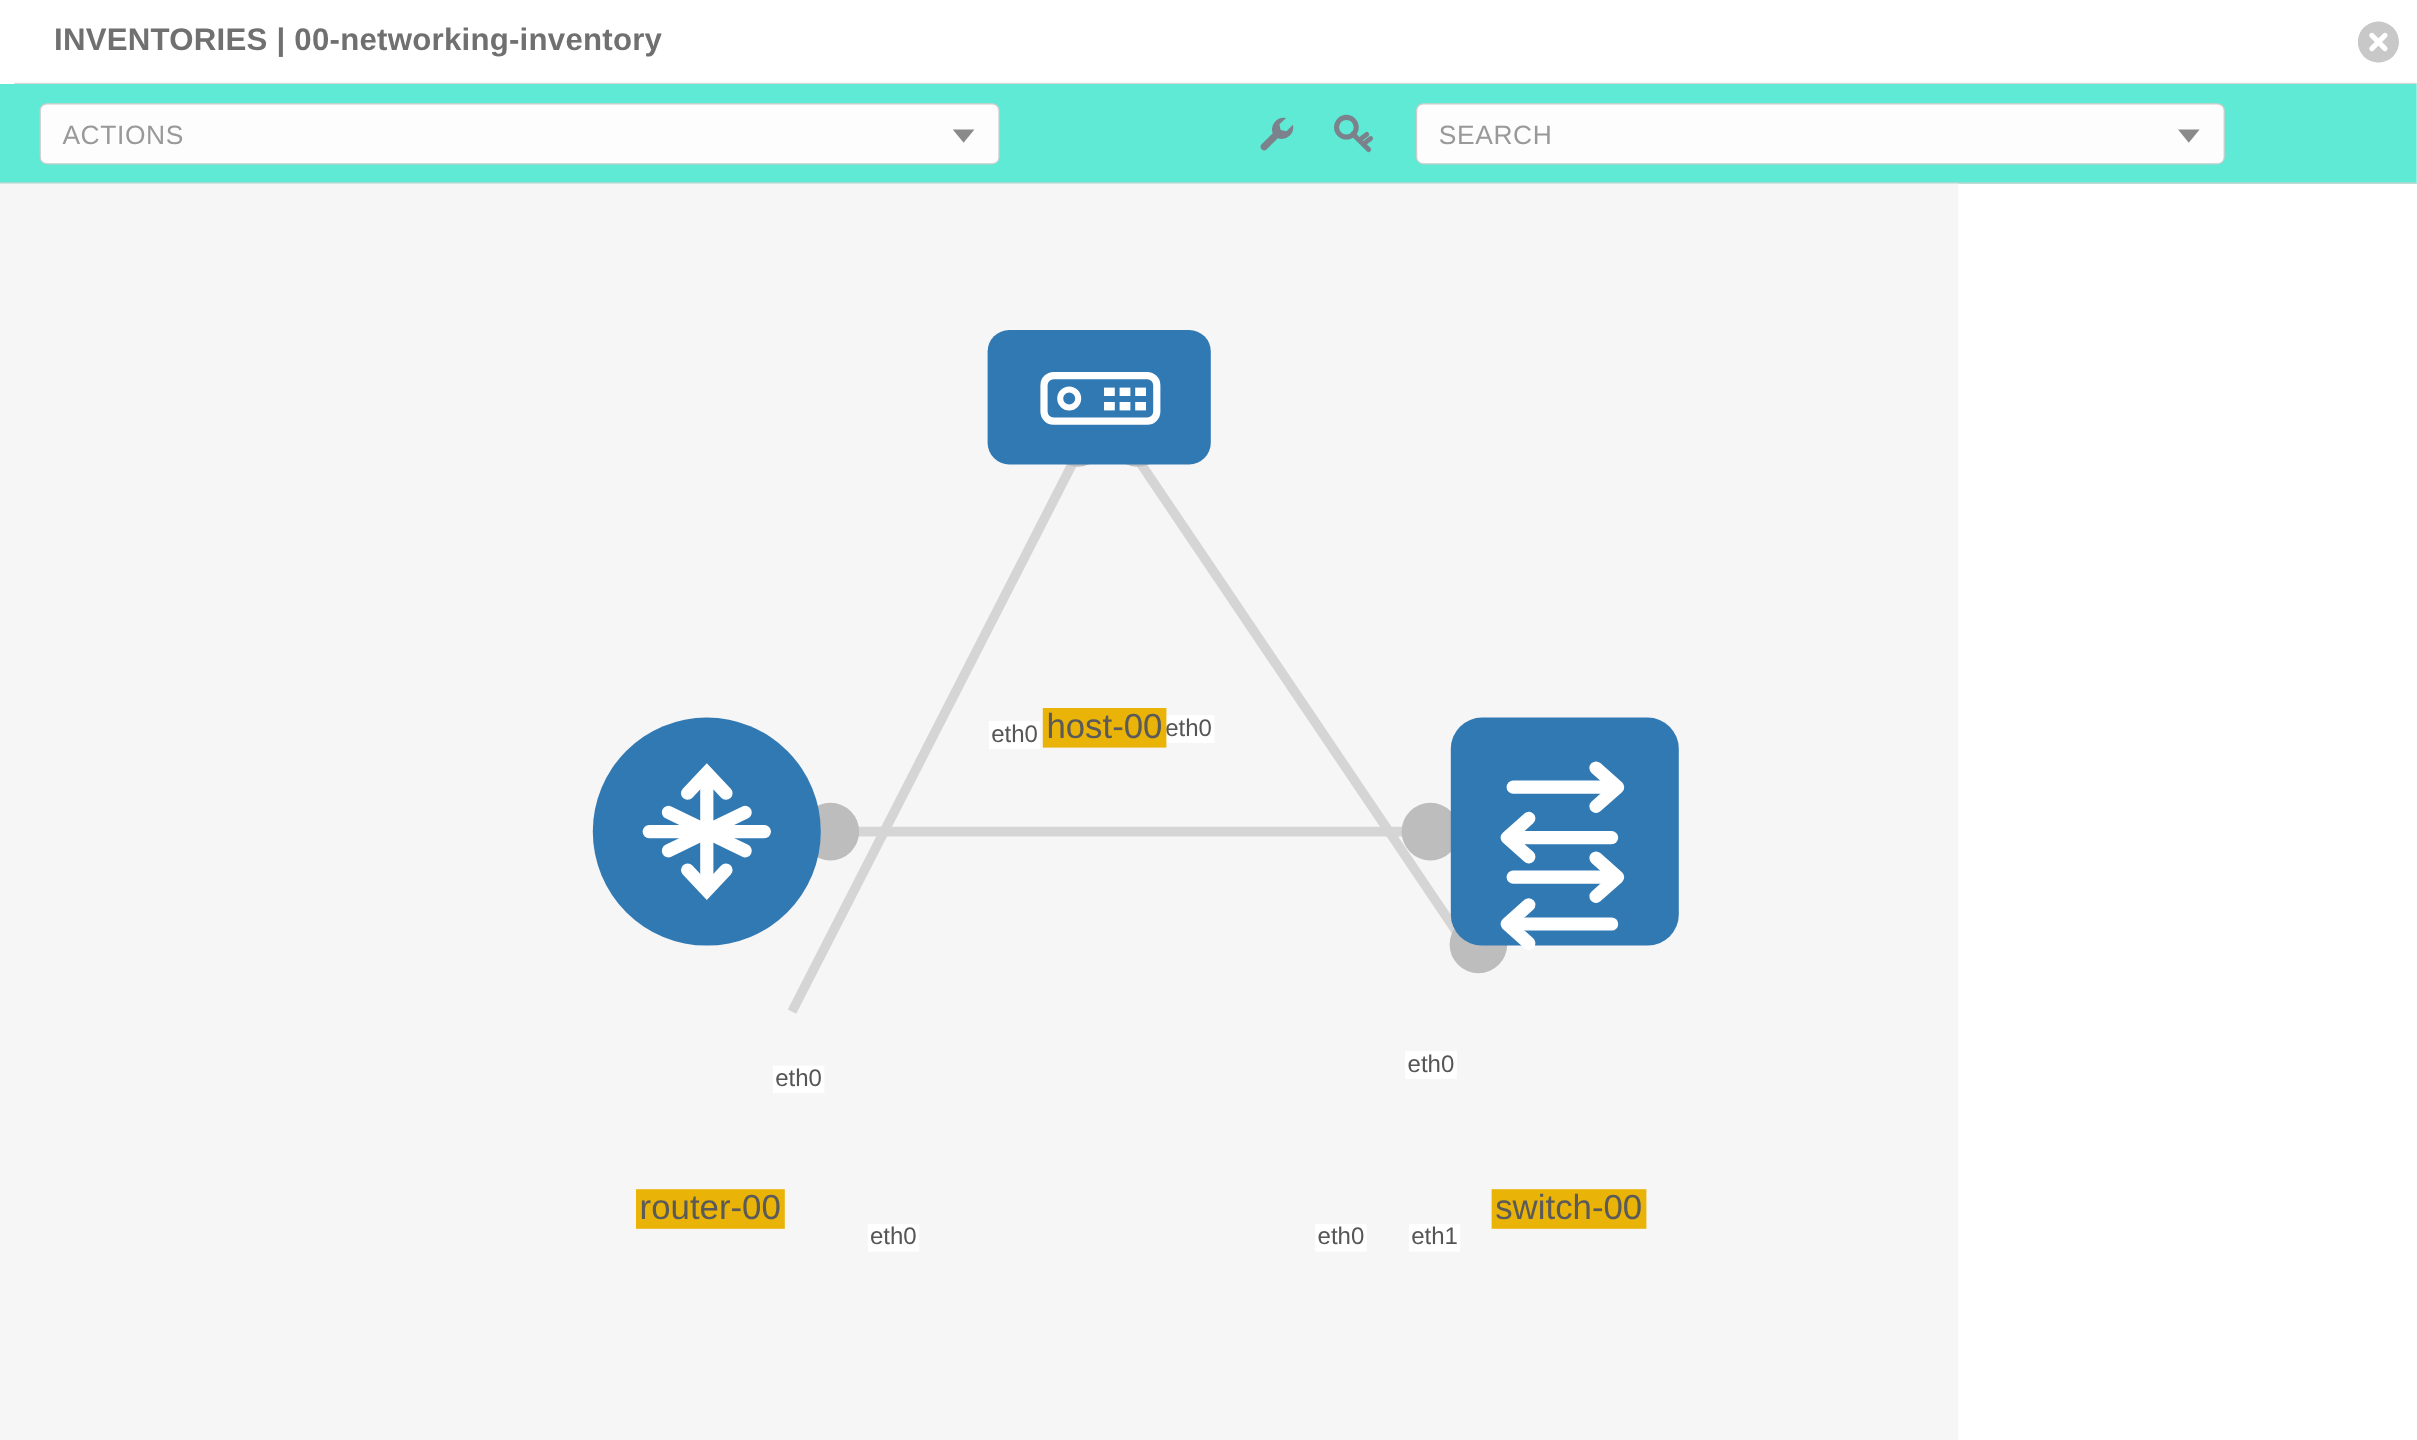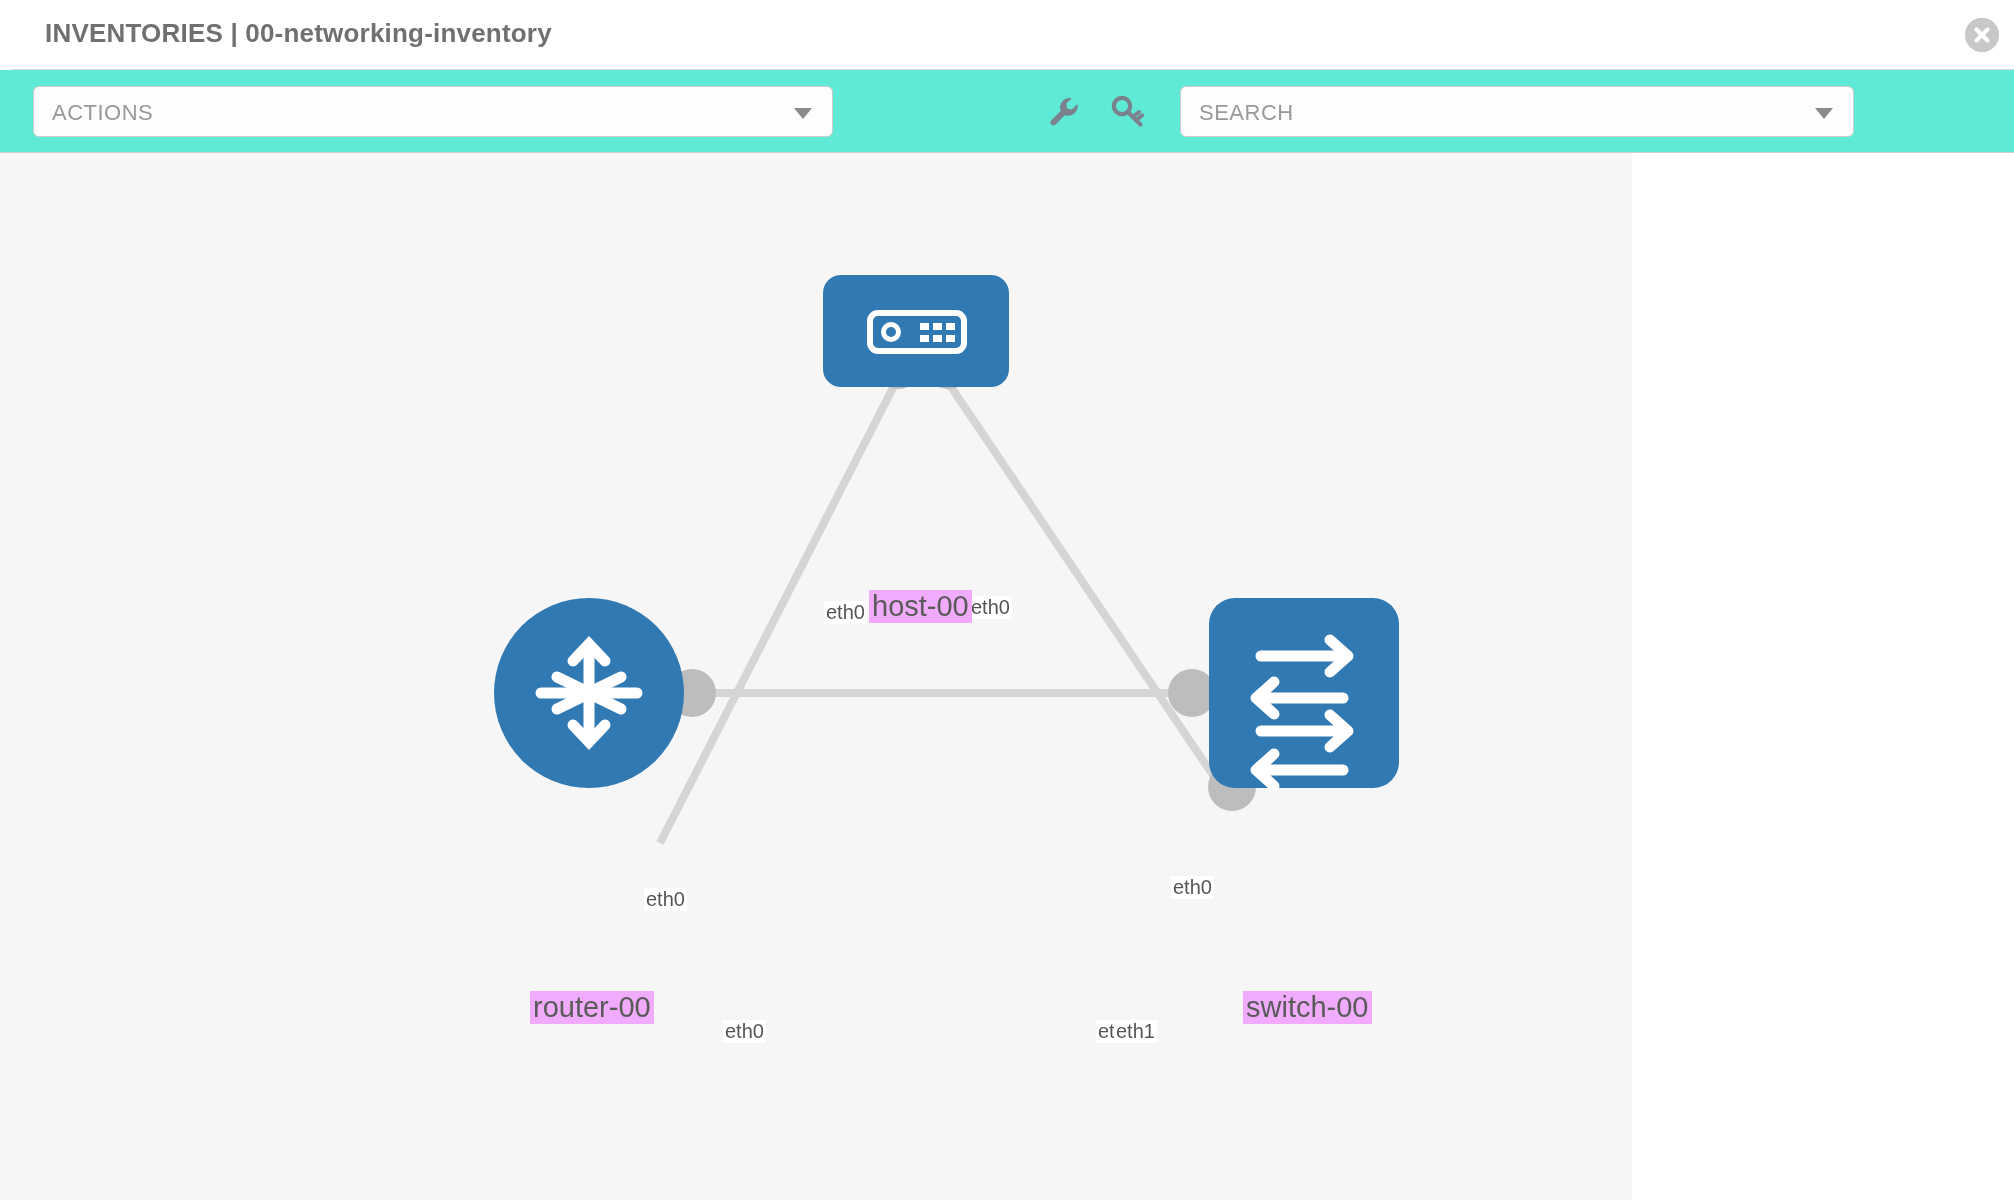--- a/index.html
+++ b/index.html
@@ -128,21 +128,21 @@
   }
   .topology-svg {
     position: absolute;
     left: 0; top: 0;
   }
 
   .node-label {
     position: absolute;
     font-size: 29px;
     color: #5a5a5a;
-    background: #f0abfc;
+    background: #eab308;
     white-space: nowrap;
     padding: 0 3px;
     cursor: pointer;
   }
   .iface-label {
     position: absolute;
     font-size: 20px;
     color: #555555;
     background: #ffffff;
     white-space: nowrap;
@@ -251,19 +251,19 @@
       </g>
     </g>
   </svg>
 
   <div class="iface-label" style="left:824px; top:448px;">eth0</div>
   <div class="iface-label" style="left:969px; top:443px;">eth0</div>
   <div class="iface-label" style="left:644px; top:735px;">eth0</div>
   <div class="iface-label" style="left:1171px; top:723px;">eth0</div>
   <div class="iface-label" style="left:723px; top:867px;">eth0</div>
   <div class="iface-label" style="left:1096px; top:867px;">eth0</div>
-  <div class="iface-label" style="left:1114px; top:867px;">eth1</div>
+  <div class="iface-label" style="left:1174px; top:867px;">eth1</div>
 
   <div class="node-label" style="left:869px;  top:437px;">host-00</div>
   <div class="node-label" style="left:530px;  top:838px;">router-00</div>
   <div class="node-label" style="left:1243px; top:838px;">switch-00</div>
 
 </div>
 
 </body></html>

